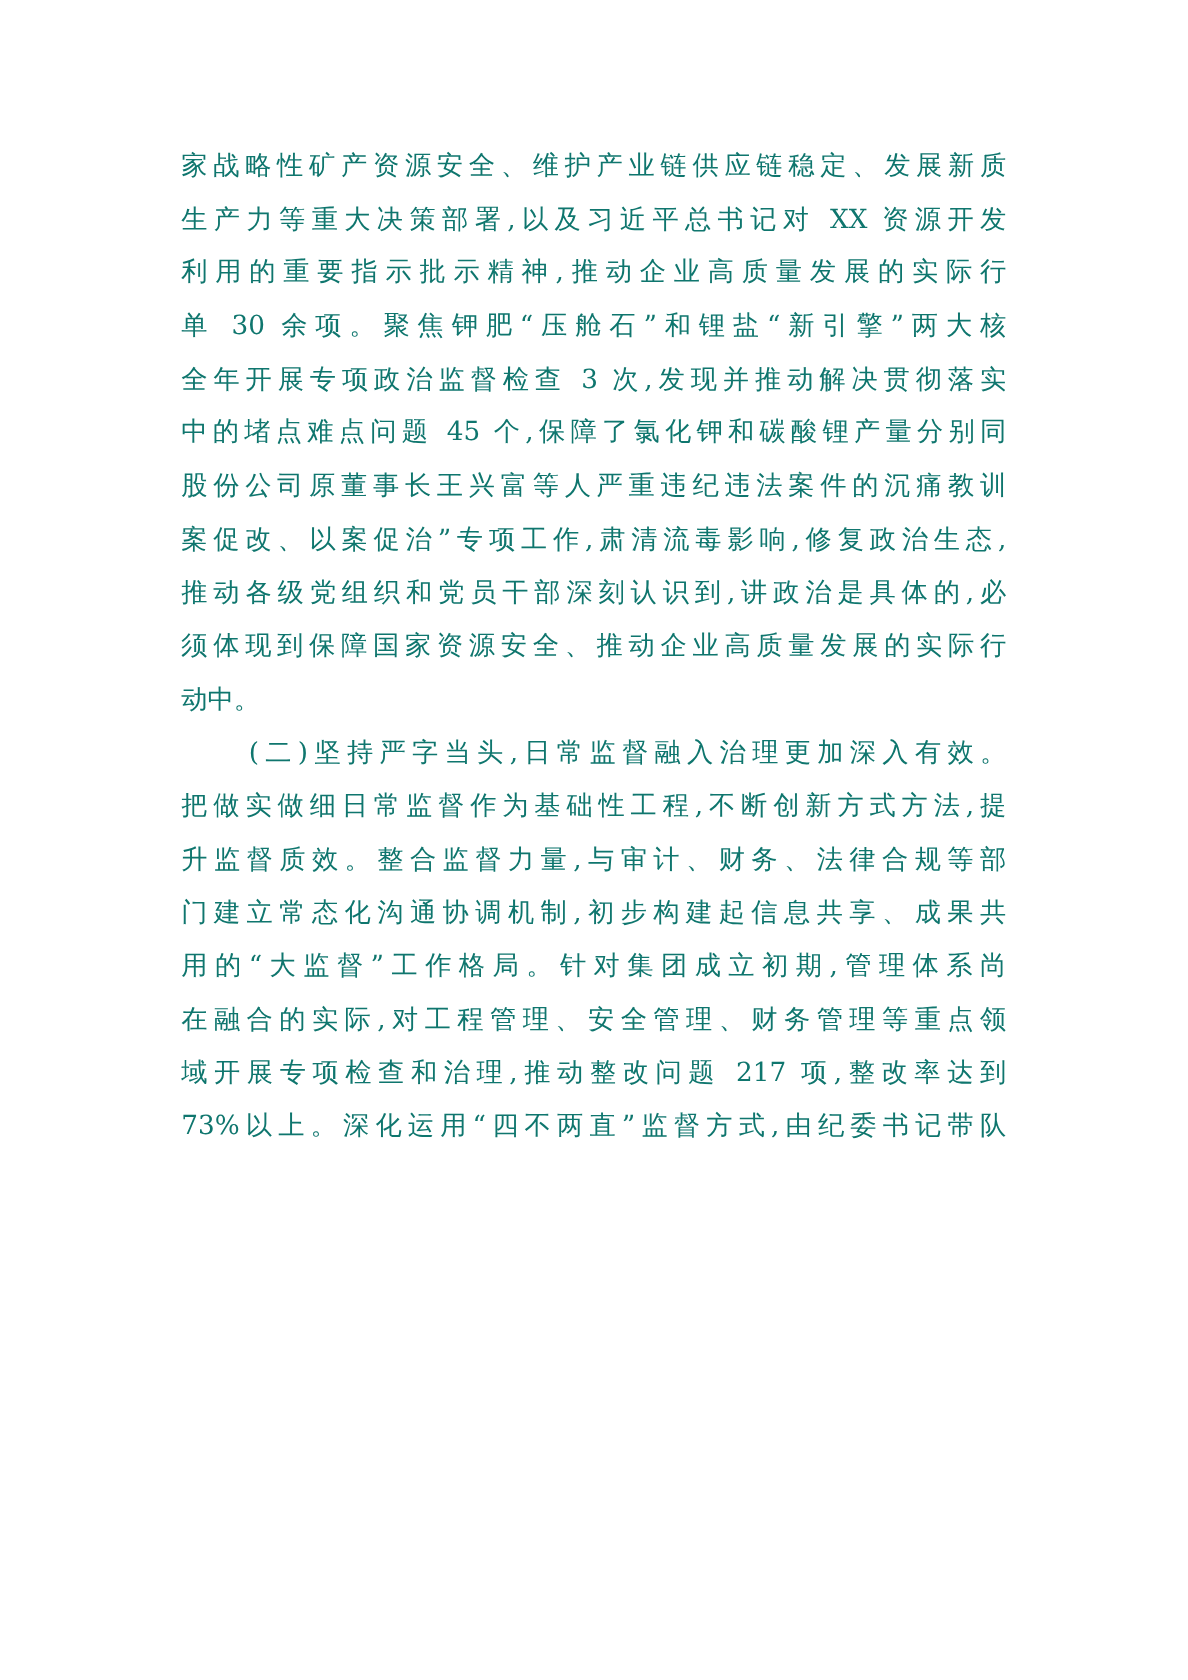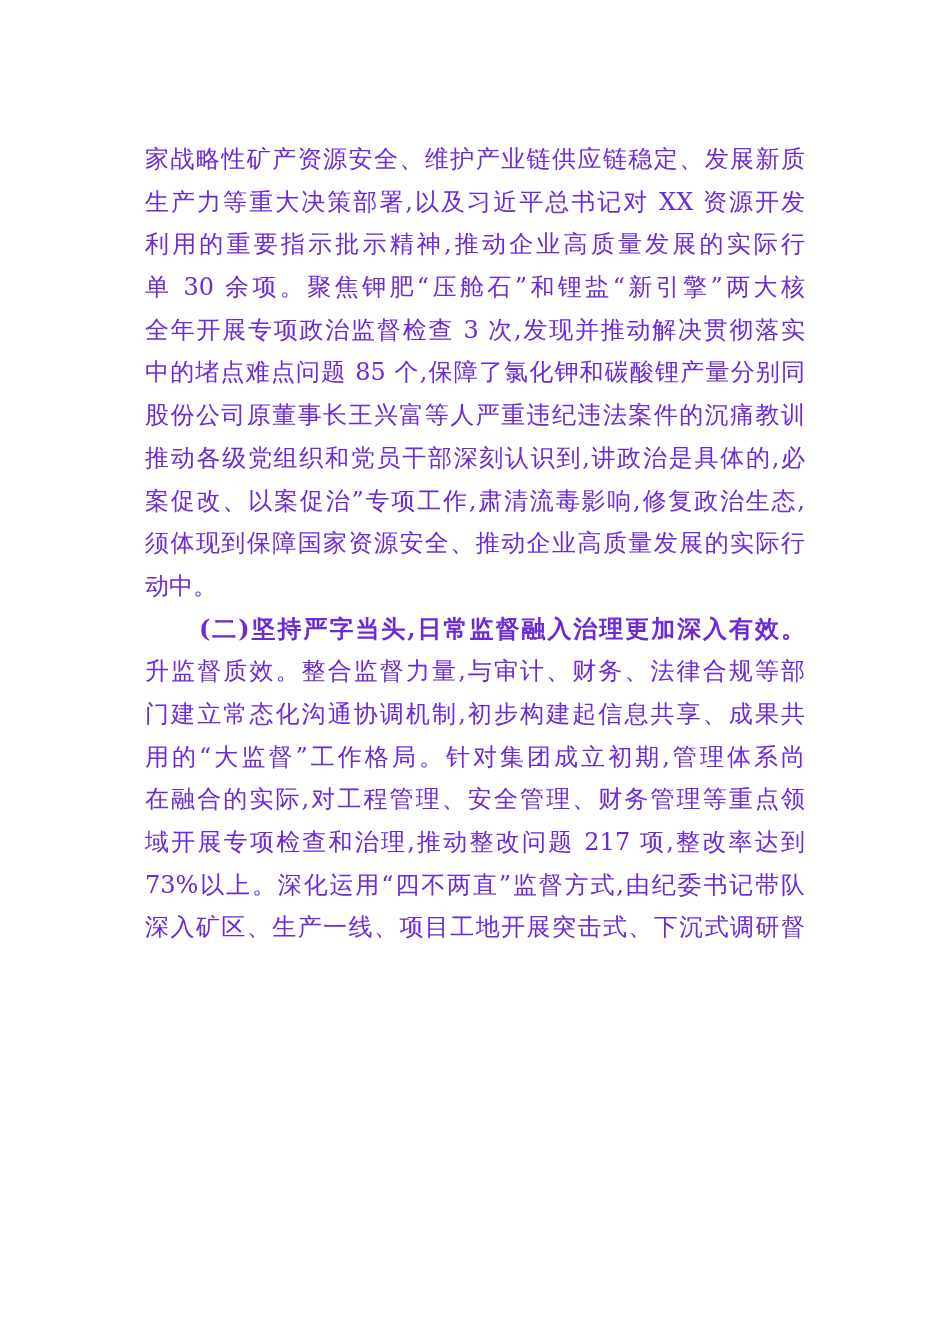--- a/index.html
+++ b/index.html
@@ -9,66 +9,65 @@
   }
   body {
     width: 950px;
     height: 1344px;
     position: relative;
     overflow: hidden;
   }
   .page {
     position: absolute;
     left: 145px;
-    top: 138px;
+    top: 111px;
     width: 660px;
     font-family: "DejaVu Serif", "Liberation Serif", serif;
-    font-size: 24px;
+    font-size: 21px;
     line-height: 42.7px;
-    color: #6d28d9;
+    color: #0f766e;
   }
   .line {
     display: block;
     height: 42.7px;
     white-space: nowrap;
     text-align: justify;
     text-align-last: justify;
   }
   .line.last {
     text-align-last: left;
   }
   .line.indent {
     padding-left: 54px;
     text-align-last: justify;
-    font-weight: bold;
   }
   .heading {
     font-weight: normal;
   }
 </style>
 </head>
 <body>
 
 <div class="page">
   <div class="paragraph">
     <span class="line">家战略性矿产资源安全、维护产业链供应链稳定、发展新质</span>
     <span class="line">生产力等重大决策部署,以及习近平总书记对 XX 资源开发</span>
     <span class="line">利用的重要指示批示精神,推动企业高质量发展的实际行</span>
     <span class="line">单 30 余项。聚焦钾肥“压舱石”和锂盐“新引擎”两大核</span>
     <span class="line">全年开展专项政治监督检查 3 次,发现并推动解决贯彻落实</span>
-    <span class="line">中的堵点难点问题 85 个,保障了氯化钾和碳酸锂产量分别同</span>
+    <span class="line">中的堵点难点问题 45 个,保障了氯化钾和碳酸锂产量分别同</span>
     <span class="line">股份公司原董事长王兴富等人严重违纪违法案件的沉痛教训</span>
+    <span class="line">案促改、以案促治”专项工作,肃清流毒影响,修复政治生态,</span>
     <span class="line">推动各级党组织和党员干部深刻认识到,讲政治是具体的,必</span>
-    <span class="line">案促改、以案促治”专项工作,肃清流毒影响,修复政治生态,</span>
     <span class="line">须体现到保障国家资源安全、推动企业高质量发展的实际行</span>
     <span class="line last">动中。</span>
   </div>
   <div class="paragraph">
     <span class="line indent heading">(二)坚持严字当头,日常监督融入治理更加深入有效。</span>
+    <span class="line">把做实做细日常监督作为基础性工程,不断创新方式方法,提</span>
     <span class="line">升监督质效。整合监督力量,与审计、财务、法律合规等部</span>
     <span class="line">门建立常态化沟通协调机制,初步构建起信息共享、成果共</span>
     <span class="line">用的“大监督”工作格局。针对集团成立初期,管理体系尚</span>
     <span class="line">在融合的实际,对工程管理、安全管理、财务管理等重点领</span>
     <span class="line">域开展专项检查和治理,推动整改问题 217 项,整改率达到</span>
     <span class="line">73%以上。深化运用“四不两直”监督方式,由纪委书记带队</span>
-    <span class="line">深入矿区、生产一线、项目工地开展突击式、下沉式调研督</span>
   </div>
 </div>
 
 </body></html>

